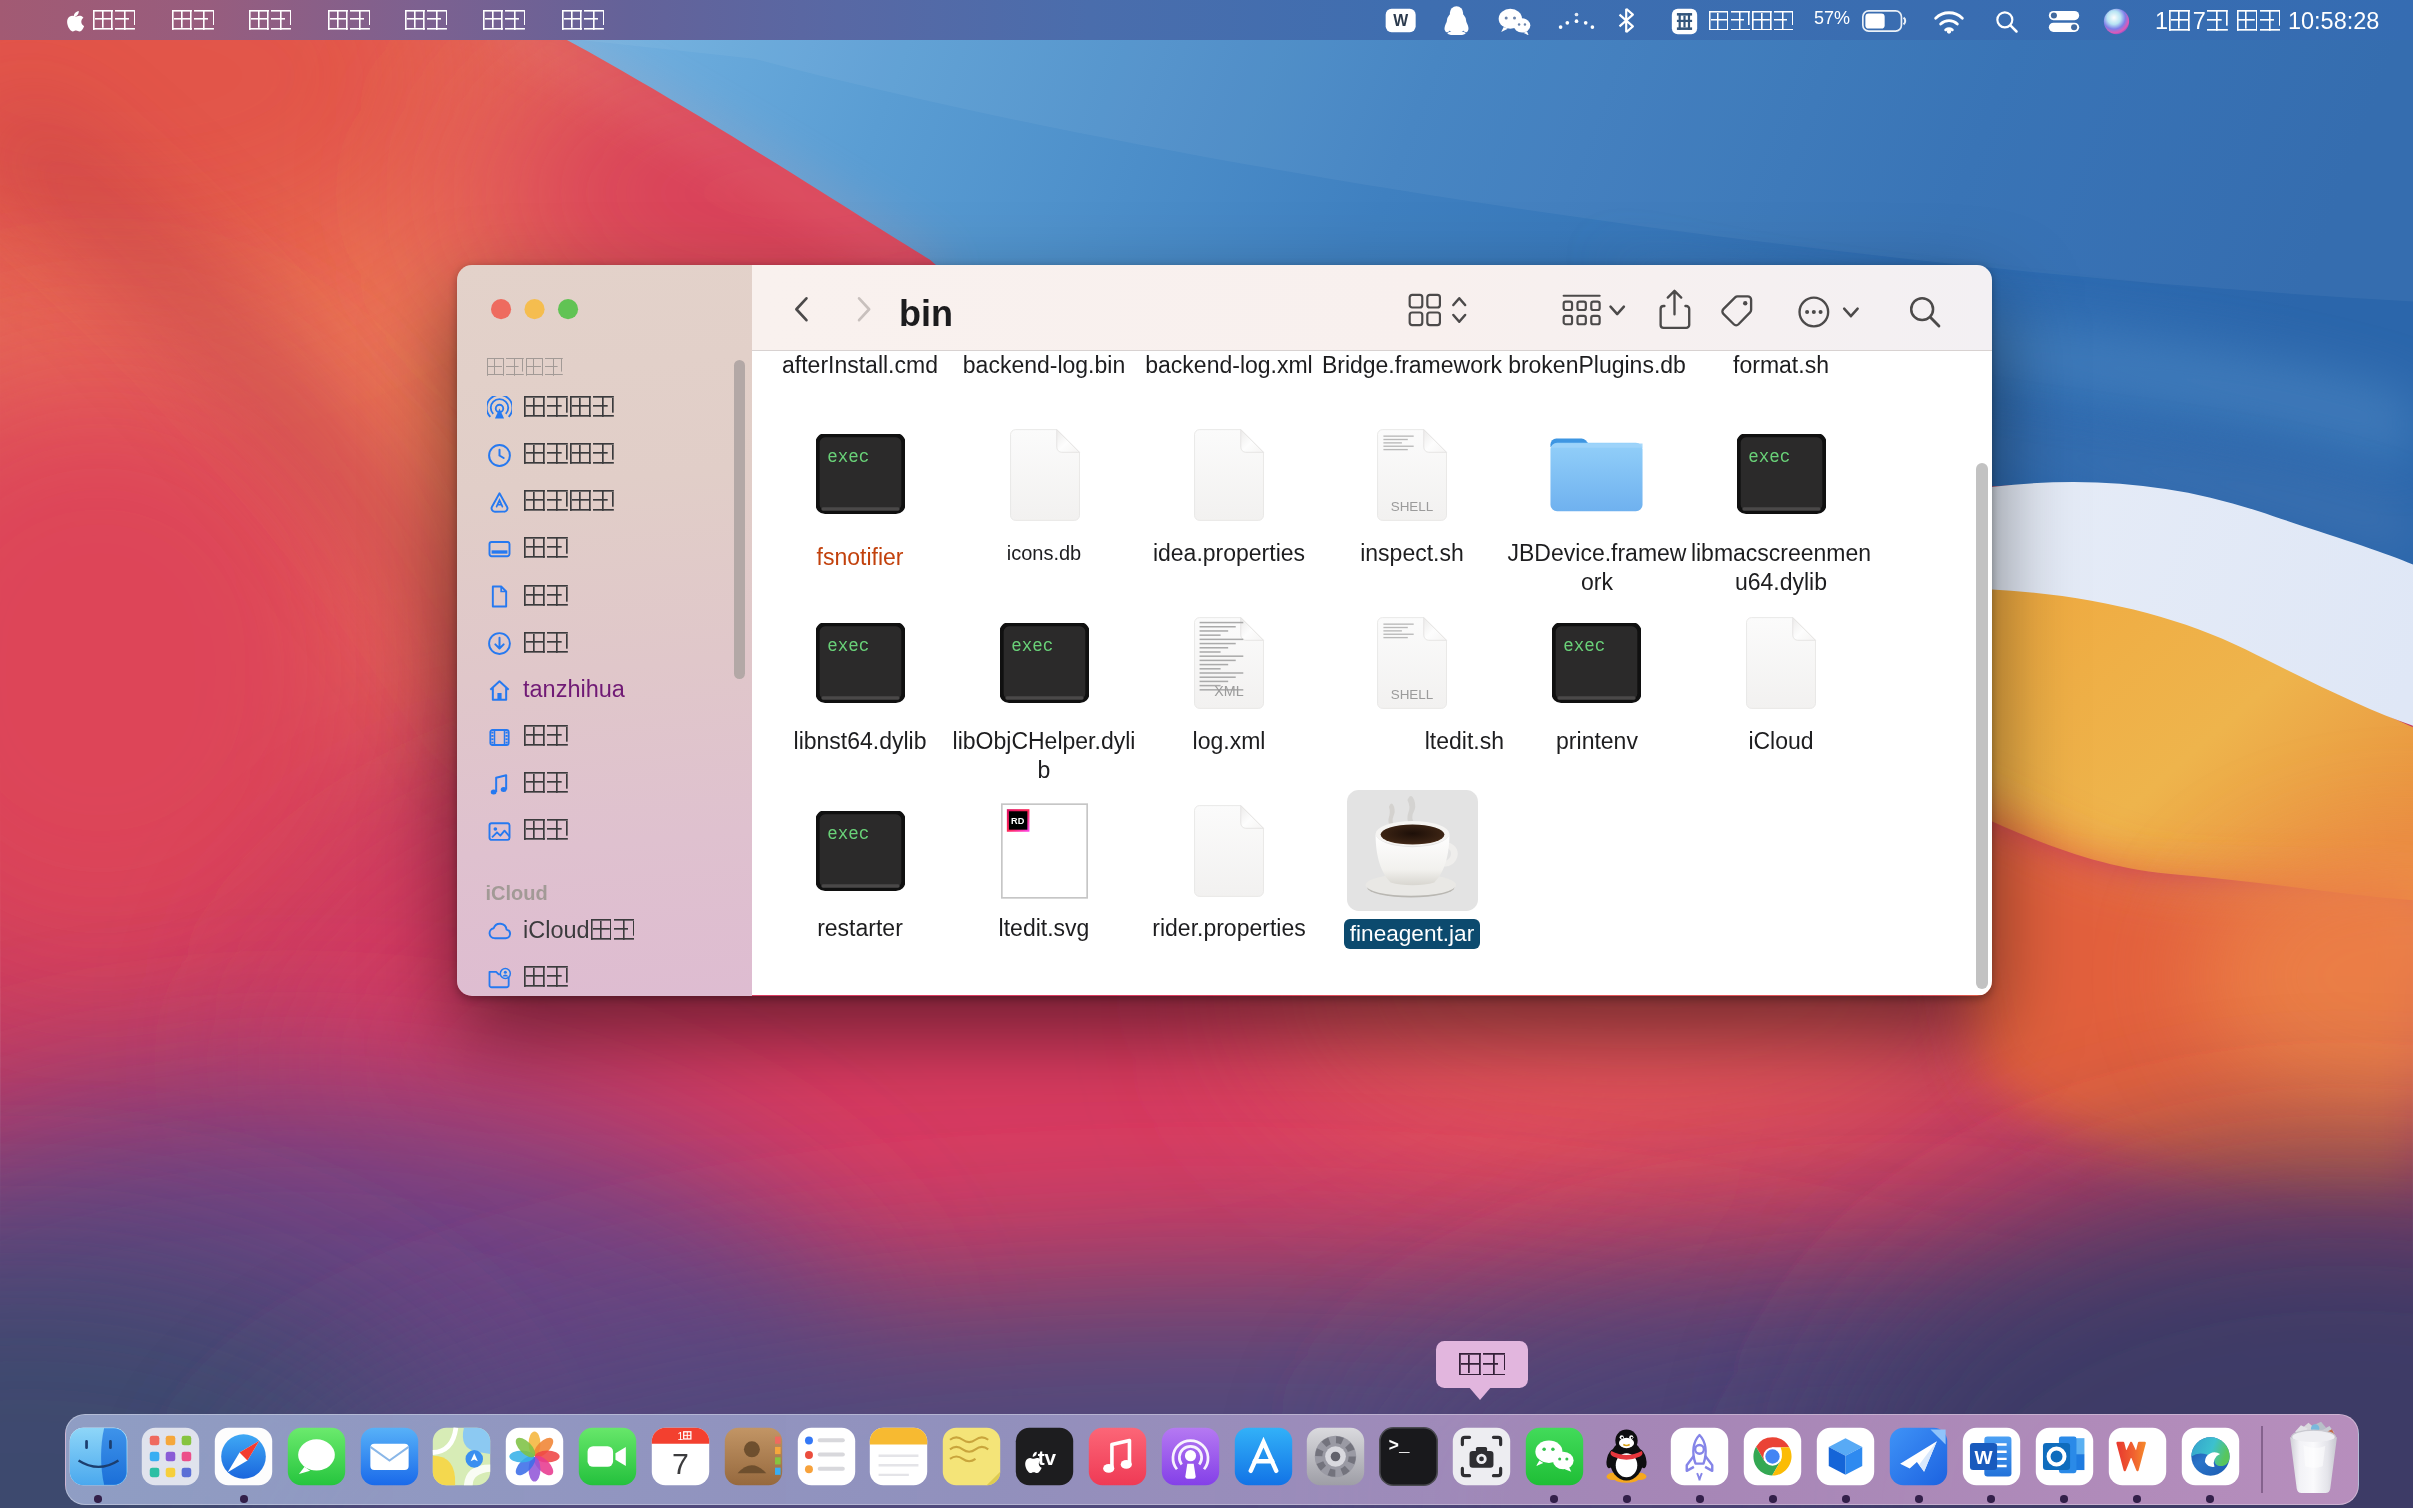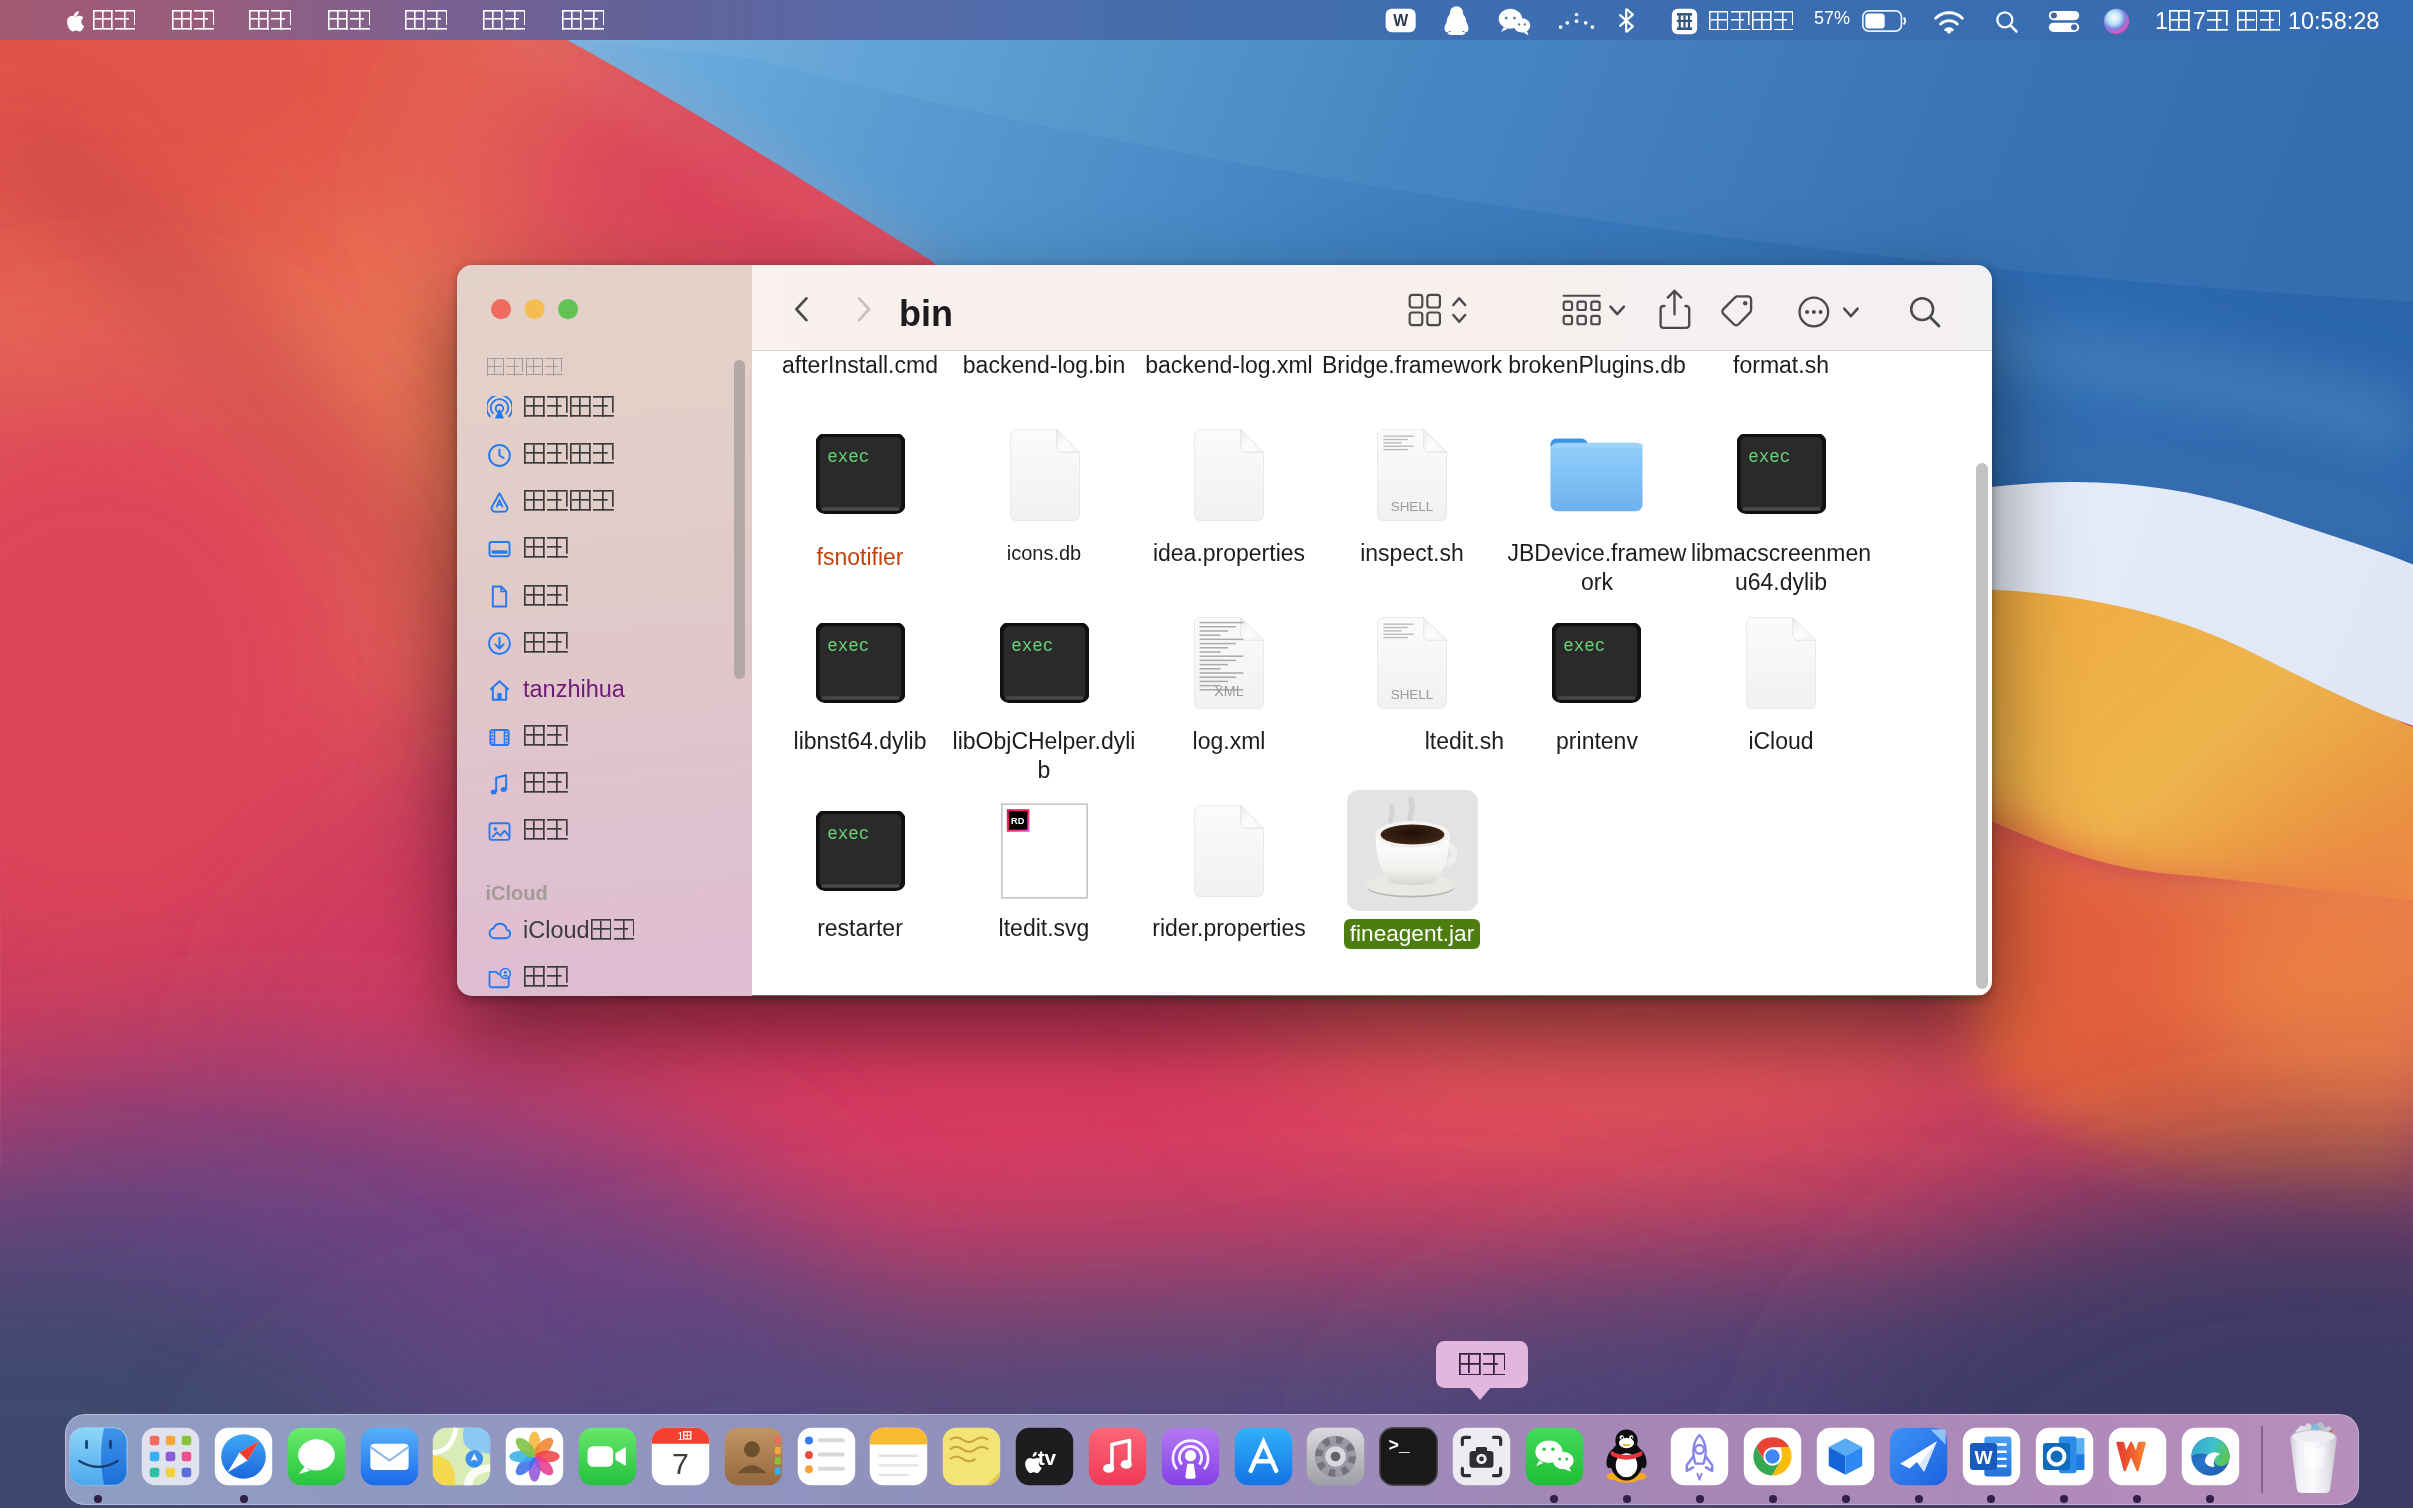--- a/index.html
+++ b/index.html
@@ -484,21 +484,21 @@
         </radialGradient>
       </defs>
       <path d="M50,20 q3,-8 6,0 q2,6 -1,12 q-2,5 1,10 l-4,3 q-4,-7 -2,-13 q2,-5 0,-12z" fill="#c9c7c2" opacity=".6"></path>
       <path d="M72,12 q4,-10 8,0 q3,8 -1,15 q-3,6 1,12 l-5,4 q-5,-8 -2,-16 q3,-7 -1,-15z" fill="#c9c7c2" opacity=".55"></path>
       <ellipse cx="76" cy="116" rx="52" ry="12" fill="#b9b7b2"></ellipse>
       <ellipse cx="76" cy="113" rx="54" ry="13" fill="#e9e8e5"></ellipse>
       <path d="M114,62 a16,14 0 0 1 18,14 a16,16 0 0 1 -22,14 l-2,-6 a11,10 0 0 0 16,-8 a11,9 0 0 0 -12,-9 z" fill="#efeeec"></path>
       <path d="M34,52 a44,16 0 0 0 88,0 c0,34 -10,50 -18,58 a38,12 0 0 1 -52,0 c-8,-8 -18,-24 -18,-58 z" fill="url(#cup)"></path>
       <ellipse cx="78" cy="52" rx="44" ry="15" fill="#f5f4f2"></ellipse>
       <ellipse cx="78" cy="53" rx="38" ry="12" fill="url(#cof)"></ellipse>
-    </svg><div class="abs" style="left:863px;top:654px;width:184px;text-align:center"><span style="display:inline-block;background:#4d7c0f;color:#fff;font-size:22.6px;padding:1.7px 5.9px 2.5px;border-radius:5.9px">fineagent.jar</span></div><div class="abs" style="left:1519px;top:198px;width:11.7px;height:526px;border-radius:6.7px;background:#c2c2c2"></div></div>
+    </svg><div class="abs" style="left:863px;top:654px;width:184px;text-align:center"><span style="display:inline-block;background:#0c4a6e;color:#fff;font-size:22.6px;padding:1.7px 5.9px 2.5px;border-radius:5.9px">fineagent.jar</span></div><div class="abs" style="left:1519px;top:198px;width:11.7px;height:526px;border-radius:6.7px;background:#c2c2c2"></div></div>
 
 <div class="abs" style="left:1436px;top:1341px;width:92px;height:47px;background:#e2b6de;border-radius:8.4px;color:#342038;font-size:25px;text-align:center;line-height:47px"><span class="c"></span><span class="c2"></span></div>
 <div class="abs" style="left:1468px;top:1386px;width:0;height:0;border-left:12.6px solid transparent;border-right:12.6px solid transparent;border-top:14.2px solid #e2b6de"></div>
 
 <div class="abs" style="left:65px;top:1414px;width:2294px;height:91px;border-radius:20px;background:linear-gradient(90deg,rgba(150,164,202,.93),rgba(152,152,196,.9) 40%,rgba(176,142,190,.9) 70%,rgba(196,152,198,.9));border:1.7px solid rgba(255,255,255,.32)"></div>
 <svg class="abs" style="left:69px;top:1427px" width="59" height="59" viewBox="0 0 74 74">
     <rect x="1" y="1" width="72" height="72" rx="17" fill="#fff"></rect>
     <rect x="1" y="1" width="72" height="72" rx="17" fill="url(#fgr)"></rect>
     <path d="M44,1.5 c-5,22 -5,49 0,71 h12 a16,16 0 0 0 16,-16 V17.5 a16,16 0 0 0 -16,-16 z" fill="url(#fgr2)"></path>
     <path d="M22,18 v8 M52,18 v8" stroke="#1c3e6e" stroke-width="3.4" stroke-linecap="round"></path>

